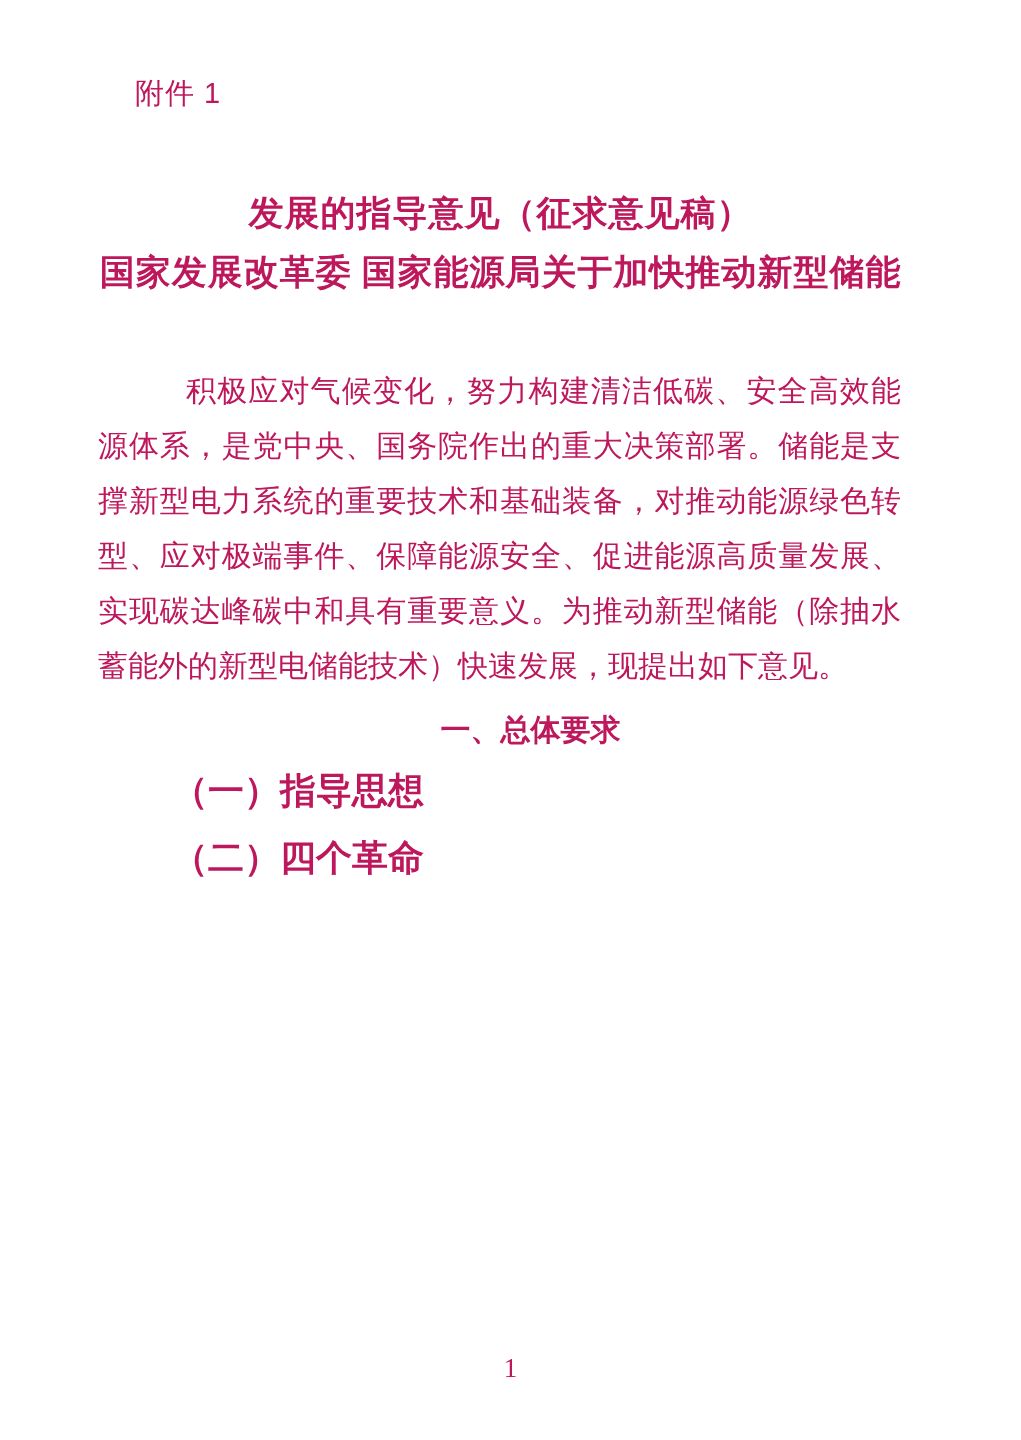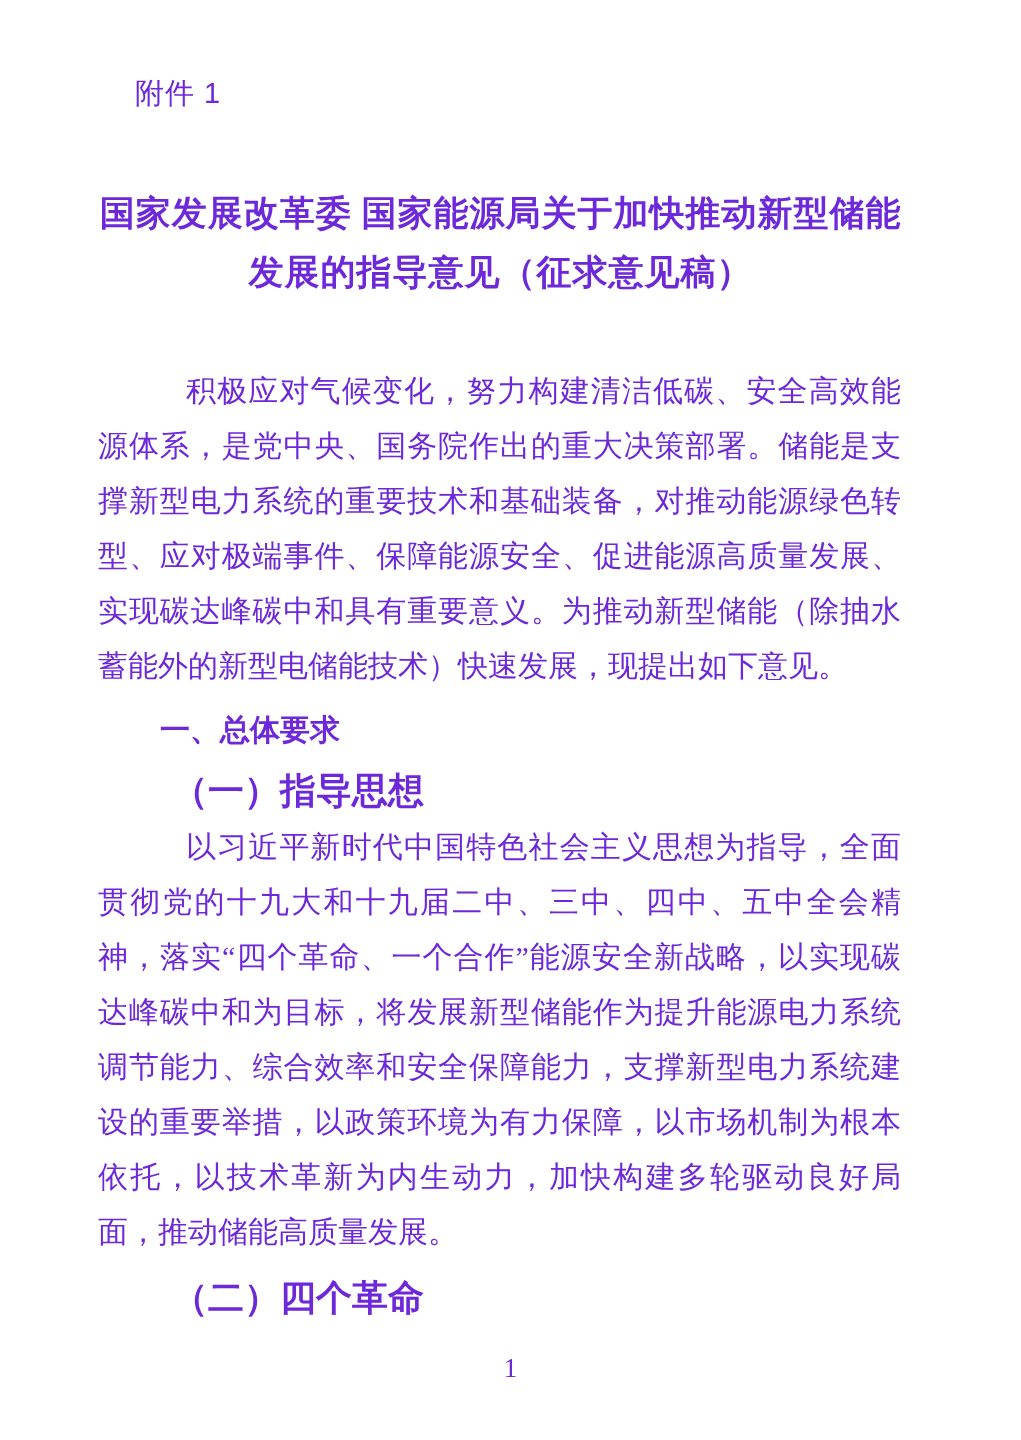--- a/index.html
+++ b/index.html
@@ -5,21 +5,21 @@
   html, body {
     margin: 0;
     padding: 0;
     background: #ffffff;
   }
   .page {
     position: relative;
     width: 1021px;
     height: 1440px;
     background: #ffffff;
-    color: #6d28d9;
+    color: #be185d;
     font-family: "Liberation Serif", serif;
     overflow: hidden;
   }
   .attachment {
     position: absolute;
     left: 135px;
     top: 76px;
     font-family: "Liberation Sans", sans-serif;
     font-size: 29px;
     line-height: 34px;
@@ -55,20 +55,21 @@
     text-indent: 88px;
     font-family: "Liberation Serif", serif;
   }
   .section-heading {
     margin: 9px 0 0 0;
     font-family: "Liberation Sans", sans-serif;
     font-weight: bold;
     font-size: 30px;
     line-height: 55px;
     text-indent: 62px;
+    text-align: center;
   }
   .subsection-heading {
     margin: 7px 0 0 0;
     font-family: "Liberation Serif", serif;
     font-weight: bold;
     font-size: 36px;
     line-height: 55px;
     text-indent: 74px;
   }
   .subsection-heading.second {
@@ -86,27 +87,26 @@
   }
 </style>
 </head>
 <body>
 
 <div class="page">
 
   <div class="attachment">附件 1</div>
 
   <h1 class="doc-title">
+    <span class="title-line">发展的指导意见（征求意见稿）</span>
     <span class="title-line">国家发展改革委 国家能源局关于加快推动新型储能</span>
-    <span class="title-line">发展的指导意见（征求意见稿）</span>
   </h1>
 
   <div class="content">
     <p class="para">积极应对气候变化，努力构建清洁低碳、安全高效能源体系，是党中央、国务院作出的重大决策部署。储能是支撑新型电力系统的重要技术和基础装备，对推动能源绿色转型、应对极端事件、保障能源安全、促进能源高质量发展、实现碳达峰碳中和具有重要意义。为推动新型储能（除抽水蓄能外的新型电储能技术）快速发展，现提出如下意见。</p>
     <div class="section-heading">一、总体要求</div>
     <div class="subsection-heading">（一）指导思想</div>
-    <p class="para">以习近平新时代中国特色社会主义思想为指导，全面贯彻党的十九大和十九届二中、三中、四中、五中全会精神，落实“四个革命、一个合作”能源安全新战略，以实现碳达峰碳中和为目标，将发展新型储能作为提升能源电力系统调节能力、综合效率和安全保障能力，支撑新型电力系统建设的重要举措，以政策环境为有力保障，以市场机制为根本依托，以技术革新为内生动力，加快构建多轮驱动良好局面，推动储能高质量发展。</p>
     <div class="subsection-heading second">（二）四个革命</div>
   </div>
 
   <div class="page-number">1</div>
 
 </div>
 
 </body></html>

